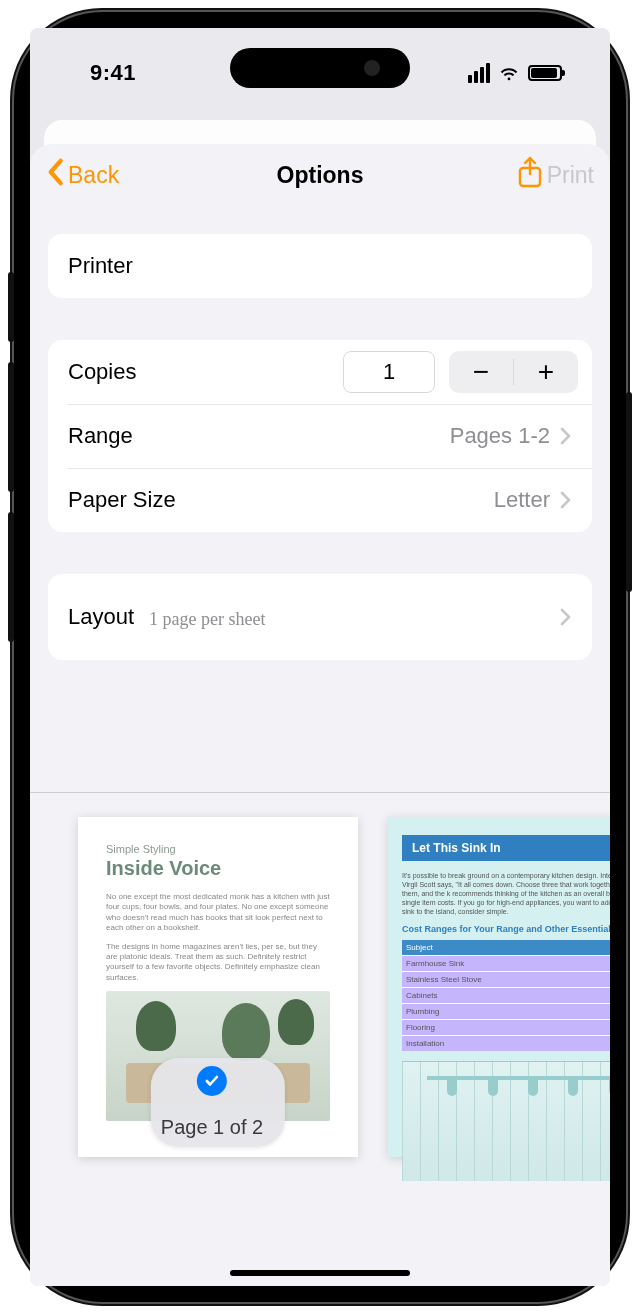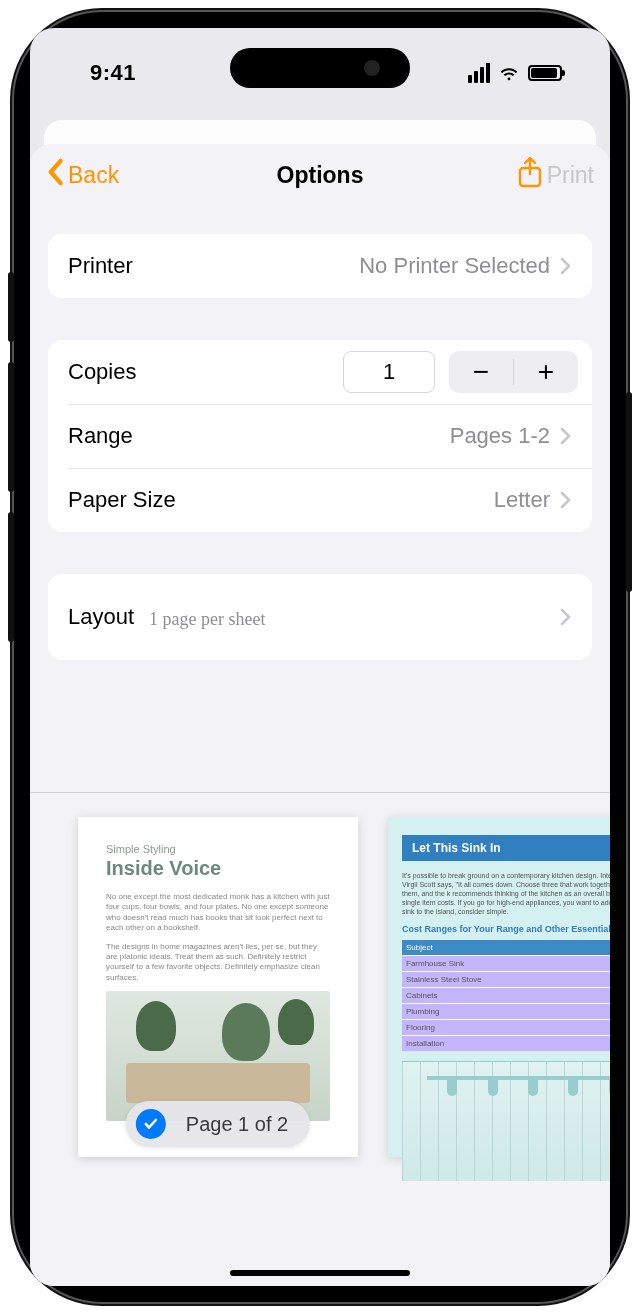--- a/index.html
+++ b/index.html
@@ -11,21 +11,21 @@
     background: #000; border-radius: 88px; box-shadow: 0 0 0 2px #555, 0 0 0 4px #111;
   }
   .side-btn { position:absolute; background:#111; border-radius:4px; }
   .side-btn.vol1 { left:-6px; top:260px; width:6px; height:70px; }
   .side-btn.vol2 { left:-6px; top:350px; width:6px; height:130px; }
   .side-btn.vol3 { left:-6px; top:500px; width:6px; height:130px; }
   .side-btn.pwr  { right:-6px; top:380px; width:6px; height:200px; }
 
   .screen {
     position: absolute; top: 16px; left: 16px; width: 580px; height: 1258px;
-    background: #e9e9ee; border-radius: 24px; overflow: hidden;
+    background: #e9e9ee; border-radius: 8px; overflow: hidden;
   }
 
   
   .island { position:absolute; top:20px; left:50%; transform:translateX(-50%);
     width:180px; height:40px; background:#000; border-radius:24px; z-index:50; }
   .island .dot { position:absolute; right:30px; top:12px; width:16px; height:16px; background:#222; border-radius:50%; }
 
   
   .status-bar { height: 70px; display:flex; align-items:center; justify-content:space-between; padding: 20px 40px 0 40px; color:#000; }
   .status-time { font-weight:600; font-size:22px; letter-spacing:0.5px; margin-left:20px; }
@@ -93,21 +93,21 @@
   .cost-title { font-size:9px; color:#2f7fc1; font-weight:600; margin-bottom:6px; }
   .mini-table { width:100%; border-collapse:collapse; font-size:8px; }
   .mini-table th { background:#3c8ac6; color:#fff; padding:3px 4px; font-weight:500; text-align:left; }
   .mini-table th:last-child { text-align:right; }
   .mini-table td { background:#c4b5fd; padding:3px 4px; border-top:1px solid #fff; color:#555; }
   .mini-table td:last-child { text-align:right; }
   .sketch-area { margin-top:10px; height:120px; background:repeating-linear-gradient(90deg,#b8d8d8 0 1px, transparent 1px 18px), linear-gradient(180deg,#e0f2f2,#cfe8e8); border-top:1px solid #9cc; position:relative; }
   .sketch-area::before { content:''; position:absolute; top:14px; left:10%; right:10%; height:4px; background:#9cc; }
   .sketch-area .bulb { position:absolute; width:10px; height:16px; background:#9cc; border-radius:0 0 6px 6px; top:18px; }
 
-  .page-badge { position:absolute; bottom:10px; left:50%; transform:translateX(-50%); background:rgba(230,230,234,0.95); border-radius:28px; padding:8px 22px 8px 10px; display:flex; align-items:center; gap:20px; box-shadow:0 1px 4px rgba(0,0,0,0.1); }
+  .page-badge { position:absolute; bottom:10px; left:50%; transform:translateX(-50%); background:rgba(230,230,234,0.95); border-radius:28px; padding:8px 22px 8px 10px; display:flex; align-items:center; gap:20px; box-shadow:0 1px 4px rgba(0,0,0,0.1);flex-direction:column; }
   .check-circ { width:30px; height:30px; background:#007aff; border-radius:50%; display:flex; align-items:center; justify-content:center; }
   .check-circ svg { width:16px; height:16px; }
   .page-badge-text { font-size:20px; font-weight:500; color:#3a3a3c; white-space:nowrap; }
 
   .home-ind { position:absolute; bottom:10px; left:50%; transform:translateX(-50%); width:180px; height:6px; background:#000; border-radius:4px; }
 </style>
 </head>
 <body>
 
 <div class="phone-frame">
@@ -165,28 +165,20 @@
           </span>
           <span class="print-btn">Print</span>
         </div>
       </div>
 
       <div class="content">
 
         <div class="card">
           <div class="row">
             <div class="row-label">Printer</div>
-            <div class="row-value">
-              <span>No Printer Selected</span>
-              <span class="chev">
-                  <svg viewBox="0 0 12 18">
-                    <path d="M2 2l7 7-7 7" stroke="#c7c7cc" stroke-width="2.6" stroke-linecap="round" stroke-linejoin="round" fill="none"></path>
-                  </svg>
-                </span>
-            </div>
           </div>
         </div>
 
         <div class="card">
           <div class="row copies-row">
             <div class="row-label">Copies</div>
             <div style="display:flex;align-items:center;">
               <div class="copies-val">1</div>
               <div class="stepper">
                 <button>−</button>

